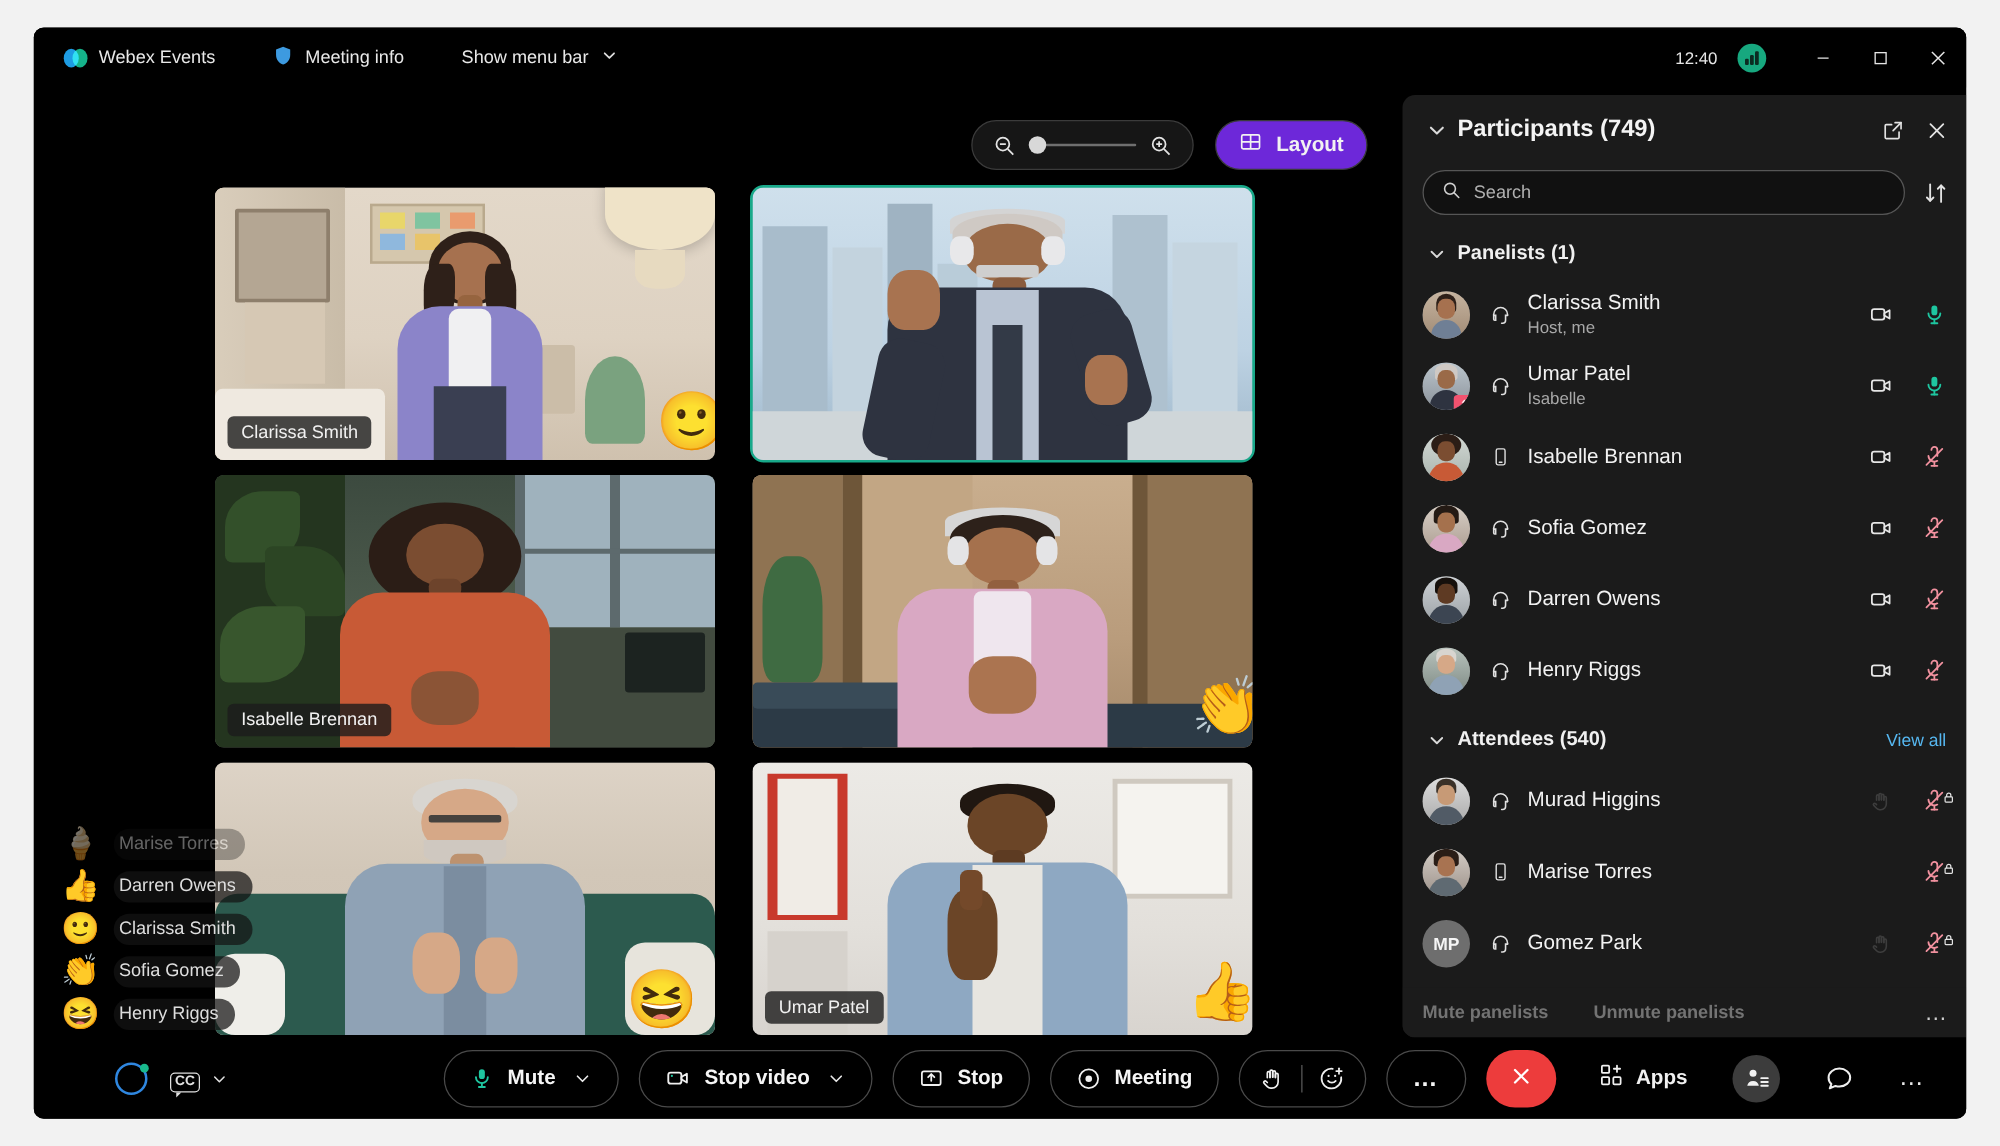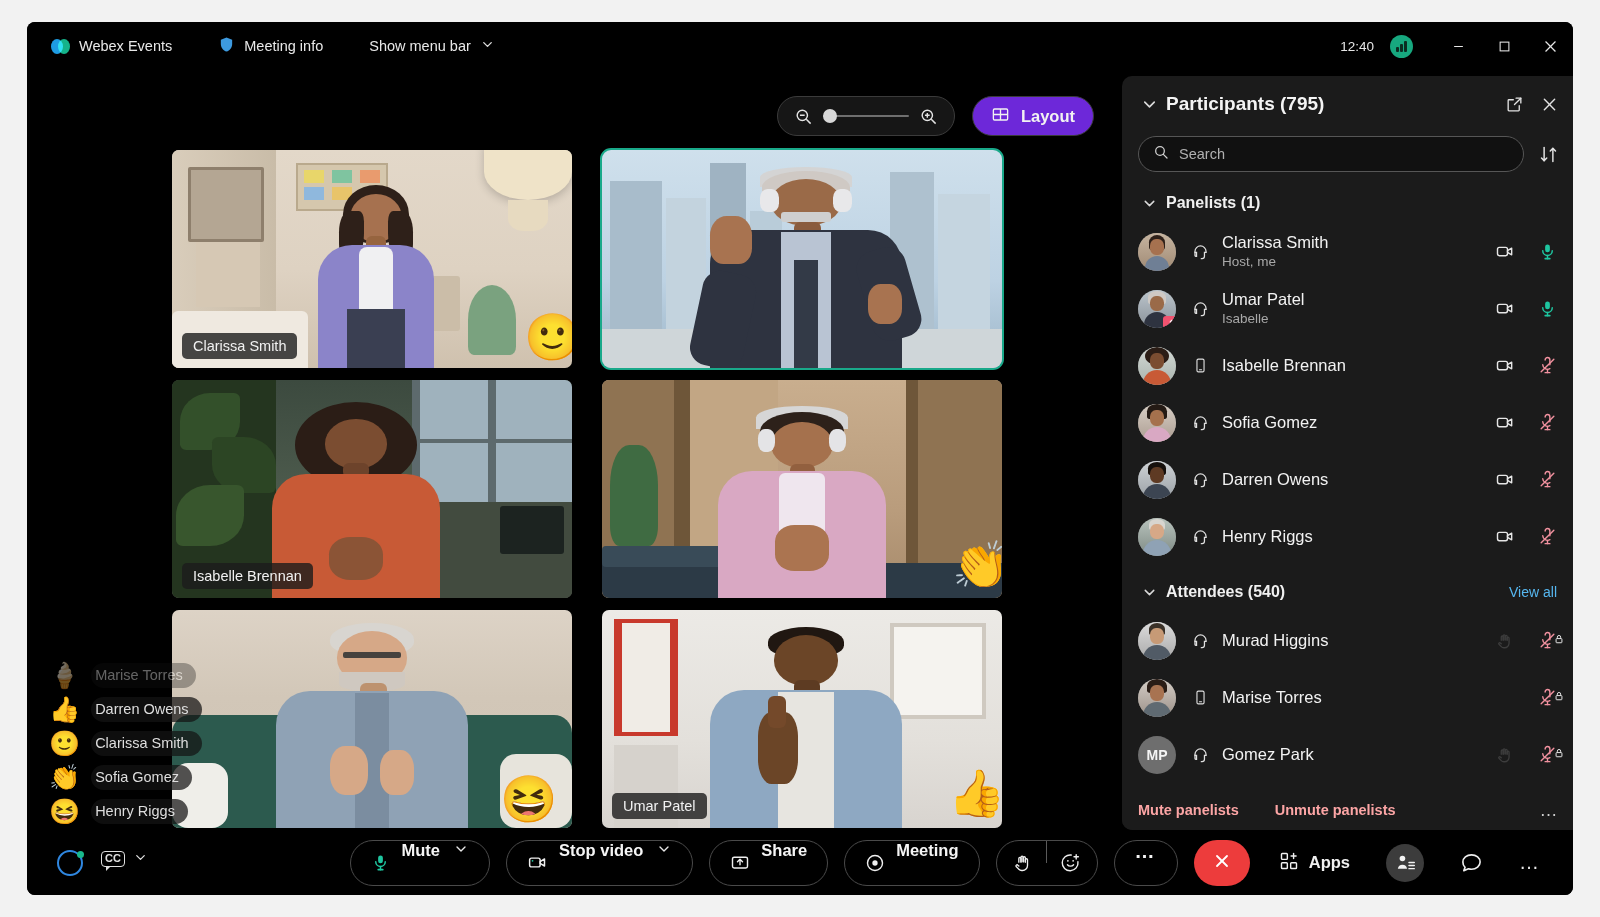--- a/index.html
+++ b/index.html
@@ -269,36 +269,36 @@
     position: absolute; right: -7px; top: -1px;
     color: #e3e3e3;
   }
 
   #panel-foot {
     position: absolute; left: 0; right: 0; bottom: 0;
     height: 40px; display: flex; align-items: center;
     padding: 0 14px 0 16px; background: #1b1b1b;
   }
   #panel-foot .fbtn {
-    color: #fca5a5; font-size: 14.5px; font-weight: bold;
+    color: #737373; font-size: 14.5px; font-weight: bold;
     margin-right: 36px; cursor: pointer;
   }
   #panel-foot .fmore { margin-left: auto; color: #cfcfcf; font-size: 18px; letter-spacing: 1.5px; }
 
   
   #controls {
     position: absolute; left: 0; bottom: 0;
     width: 100%; height: 65px;
     background: #000;
     display: flex; align-items: center;
     z-index: 30;
   }
   #ctrl-left {
-    display: flex; align-items: flex-start; gap: 18px;
-    padding-left: 30px; width: 320px;
+    display: flex; align-items: flex-end; gap: 18px;
+    padding-left: 30px; width: 320px; margin-left: 35px;
   }
   .assist-ring {
     width: 26px; height: 26px; border-radius: 50%;
     border: 2.4px solid #2f87e0; position: relative;
   }
   .assist-ring::after {
     content: ""; position: absolute; right: -3px; top: -1px;
     width: 7px; height: 7px; border-radius: 50%; background: #19b98c;
   }
   .cc-group { display: flex; align-items: center; gap: 8px; color: #e0e0e0; }
@@ -311,21 +311,21 @@
     content: ""; position: absolute; left: 4px; bottom: -5px;
     border-left: 4px solid #e0e0e0;
     border-bottom: 4px solid transparent;
   }
   #ctrl-center {
     position: absolute; left: 0; right: 0; margin: 0 auto;
     width: fit-content;
     display: flex; align-items: center; gap: 16px;
   }
   .cbtn {
-    display: flex; gap: 11px;
+    display: flex; align-items: center; gap: 11px;
     height: 46px; padding: 0 20px;
     border: 1px solid #4a4a4a; border-radius: 23px;
     background: #000; color: #f5f5f5;
     font-size: 16.5px; font-weight: bold; white-space: nowrap;
   }
   .cbtn .cv { display: flex; align-items: center; }
   .cbtn .caret { display: flex; margin-left: 2px; }
   .cbtn.icon-only { padding: 0 16px; gap: 13px; }
   .vdiv { width: 1px; height: 22px; background: #5a5a5a; }
   .end-btn {
@@ -620,21 +620,21 @@
   </div>
 
   <div id="panel">
 
     <div id="panel-head">
       <span class="chev">
         <svg width="19" height="19" viewBox="0 0 24 24" fill="none" stroke="currentColor" stroke-width="2.1" stroke-linecap="round" stroke-linejoin="round">
               <polyline points="6 9 12 15 18 9"></polyline>
             </svg>
       </span>
-      <span id="panel-title">Participants (795)</span>
+      <span id="panel-title">Participants (749)</span>
       <span class="head-icons">
         <span class="ic">
           <svg width="19" height="19" viewBox="0 0 24 24" fill="none" stroke="currentColor" stroke-width="1.7" stroke-linecap="round" stroke-linejoin="round">
                 <path d="M14 4h6v6"></path>
                 <path d="M20 4l-8 8"></path>
                 <path d="M18 13.5V19a1 1 0 0 1-1 1H5a1 1 0 0 1-1-1V7a1 1 0 0 1 1-1h5.5"></path>
               </svg>
         </span>
         <span class="ic">
           <svg width="19" height="19" viewBox="0 0 24 24" stroke="currentColor" stroke-width="1.8" stroke-linecap="round">
@@ -1080,21 +1080,21 @@
       </div>
 
       <div class="cbtn">
         <span class="cv">
           <svg width="20" height="20" viewBox="0 0 24 24" fill="none" stroke="#efefef" stroke-width="1.7" stroke-linecap="round" stroke-linejoin="round">
                 <rect x="3" y="5" width="18" height="13" rx="2"></rect>
                 <path d="M12 14V8"></path>
                 <path d="M9 10.5L12 7.5l3 3"></path>
               </svg>
         </span>
-        <span>Share</span>
+        <span>Stop</span>
       </div>
 
       <div class="cbtn">
         <span class="cv">
           <svg width="20" height="20" viewBox="0 0 24 24" fill="none" stroke="#efefef" stroke-width="1.7">
                 <circle cx="12" cy="12" r="9"></circle>
                 <circle cx="12" cy="12" r="3.2" fill="#efefef" stroke="none"></circle>
               </svg>
         </span>
         <span>Meeting</span>

